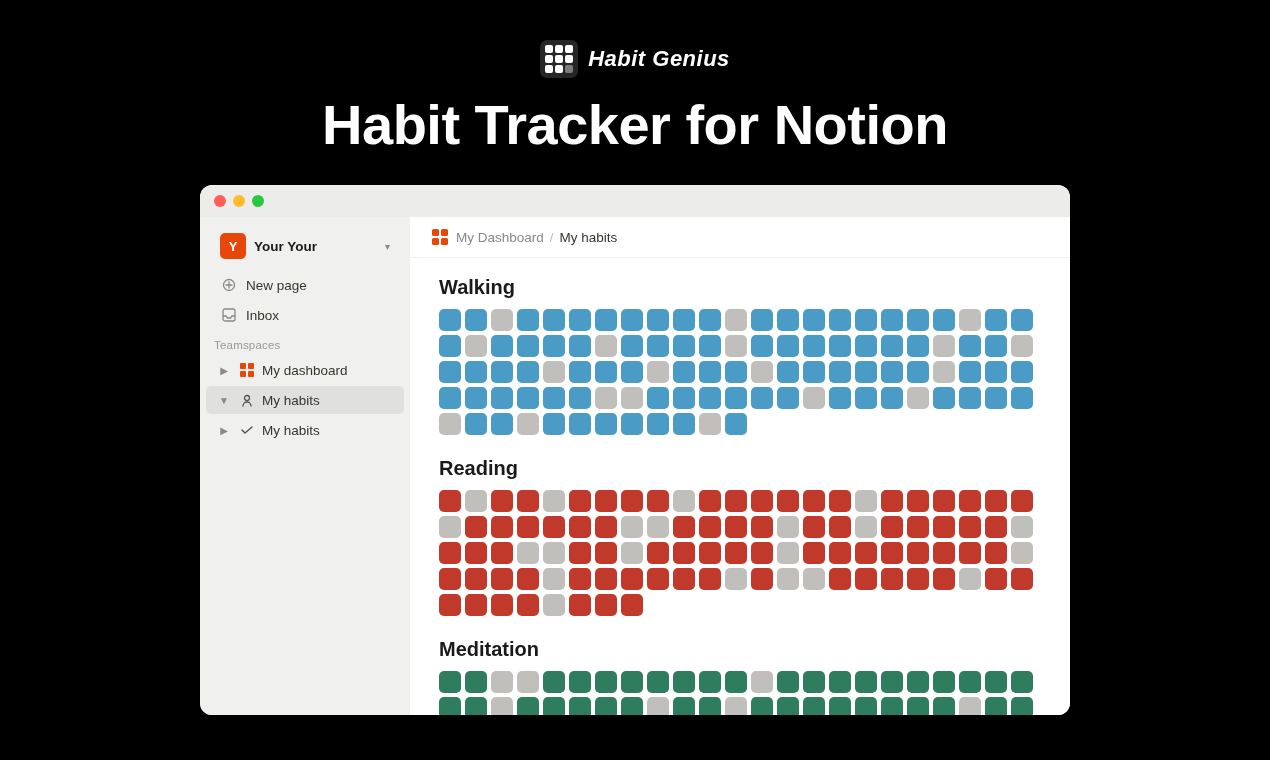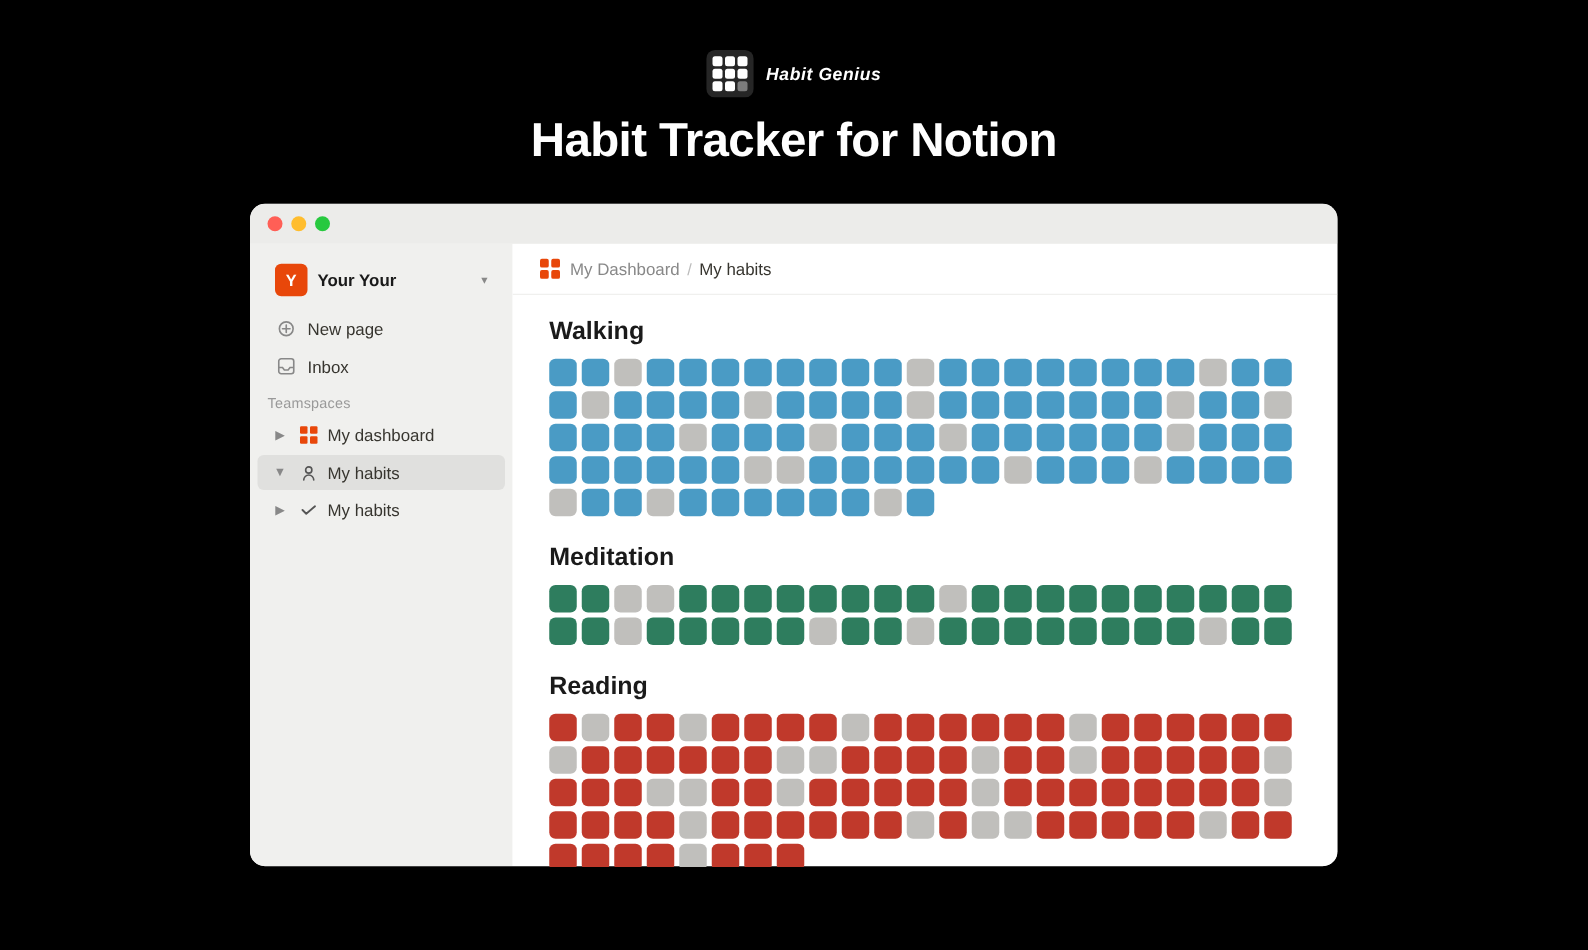--- a/index.html
+++ b/index.html
@@ -28,28 +28,28 @@
       align-items: center;
       gap: 10px;
       margin-bottom: 14px;
     }
     .logo-icon {
       width: 38px;
       height: 38px;
     }
     .logo-text {
       color: #fff;
-      font-size: 14px;
+      font-size: 22px;
       font-style: italic;
       font-weight: 600;
       letter-spacing: 0.5px;
     }
     .main-title {
       color: #fff;
-      font-size: 38px;
+      font-size: 56px;
       font-weight: 800;
       letter-spacing: -0.5px;
     }
 
     
     .app-window {
       width: 870px;
       height: 530px;
       background: #f7f7f5;
       border-radius: 12px;
@@ -476,171 +476,171 @@
               <div class="cell" style="background: rgb(74, 155, 197);"></div>
               <div class="cell" style="background: rgb(74, 155, 197);"></div>
               <div class="cell" style="background: rgb(74, 155, 197);"></div>
               <div class="cell" style="background: rgb(74, 155, 197);"></div>
               <div class="cell" style="background: rgb(74, 155, 197);"></div>
               <div class="cell" style="background: rgb(192, 191, 188);"></div>
               <div class="cell" style="background: rgb(74, 155, 197);"></div>
             </div>
           </div>
           <div class="habit-section">
-            <div class="habit-title">Meditation</div>
+            <div class="habit-title">Reading</div>
             <div class="habit-grid">
-              <div class="cell" style="background: rgb(46, 125, 94);"></div>
-              <div class="cell" style="background: rgb(46, 125, 94);"></div>
-              <div class="cell" style="background: rgb(192, 191, 188);"></div>
-              <div class="cell" style="background: rgb(192, 191, 188);"></div>
-              <div class="cell" style="background: rgb(46, 125, 94);"></div>
-              <div class="cell" style="background: rgb(46, 125, 94);"></div>
-              <div class="cell" style="background: rgb(46, 125, 94);"></div>
-              <div class="cell" style="background: rgb(46, 125, 94);"></div>
-              <div class="cell" style="background: rgb(46, 125, 94);"></div>
-              <div class="cell" style="background: rgb(46, 125, 94);"></div>
-              <div class="cell" style="background: rgb(46, 125, 94);"></div>
-              <div class="cell" style="background: rgb(46, 125, 94);"></div>
-              <div class="cell" style="background: rgb(192, 191, 188);"></div>
-              <div class="cell" style="background: rgb(46, 125, 94);"></div>
-              <div class="cell" style="background: rgb(46, 125, 94);"></div>
-              <div class="cell" style="background: rgb(46, 125, 94);"></div>
-              <div class="cell" style="background: rgb(46, 125, 94);"></div>
-              <div class="cell" style="background: rgb(46, 125, 94);"></div>
-              <div class="cell" style="background: rgb(46, 125, 94);"></div>
-              <div class="cell" style="background: rgb(46, 125, 94);"></div>
-              <div class="cell" style="background: rgb(46, 125, 94);"></div>
-              <div class="cell" style="background: rgb(46, 125, 94);"></div>
-              <div class="cell" style="background: rgb(46, 125, 94);"></div>
-              <div class="cell" style="background: rgb(46, 125, 94);"></div>
-              <div class="cell" style="background: rgb(46, 125, 94);"></div>
-              <div class="cell" style="background: rgb(192, 191, 188);"></div>
-              <div class="cell" style="background: rgb(46, 125, 94);"></div>
-              <div class="cell" style="background: rgb(46, 125, 94);"></div>
-              <div class="cell" style="background: rgb(46, 125, 94);"></div>
-              <div class="cell" style="background: rgb(46, 125, 94);"></div>
-              <div class="cell" style="background: rgb(46, 125, 94);"></div>
-              <div class="cell" style="background: rgb(192, 191, 188);"></div>
-              <div class="cell" style="background: rgb(46, 125, 94);"></div>
-              <div class="cell" style="background: rgb(46, 125, 94);"></div>
-              <div class="cell" style="background: rgb(192, 191, 188);"></div>
-              <div class="cell" style="background: rgb(46, 125, 94);"></div>
-              <div class="cell" style="background: rgb(46, 125, 94);"></div>
-              <div class="cell" style="background: rgb(46, 125, 94);"></div>
-              <div class="cell" style="background: rgb(46, 125, 94);"></div>
-              <div class="cell" style="background: rgb(46, 125, 94);"></div>
-              <div class="cell" style="background: rgb(46, 125, 94);"></div>
-              <div class="cell" style="background: rgb(46, 125, 94);"></div>
-              <div class="cell" style="background: rgb(46, 125, 94);"></div>
-              <div class="cell" style="background: rgb(192, 191, 188);"></div>
-              <div class="cell" style="background: rgb(46, 125, 94);"></div>
-              <div class="cell" style="background: rgb(46, 125, 94);"></div>
+              <div class="cell" style="background: rgb(192, 57, 43);"></div>
+              <div class="cell" style="background: rgb(192, 191, 188);"></div>
+              <div class="cell" style="background: rgb(192, 57, 43);"></div>
+              <div class="cell" style="background: rgb(192, 57, 43);"></div>
+              <div class="cell" style="background: rgb(192, 191, 188);"></div>
+              <div class="cell" style="background: rgb(192, 57, 43);"></div>
+              <div class="cell" style="background: rgb(192, 57, 43);"></div>
+              <div class="cell" style="background: rgb(192, 57, 43);"></div>
+              <div class="cell" style="background: rgb(192, 57, 43);"></div>
+              <div class="cell" style="background: rgb(192, 191, 188);"></div>
+              <div class="cell" style="background: rgb(192, 57, 43);"></div>
+              <div class="cell" style="background: rgb(192, 57, 43);"></div>
+              <div class="cell" style="background: rgb(192, 57, 43);"></div>
+              <div class="cell" style="background: rgb(192, 57, 43);"></div>
+              <div class="cell" style="background: rgb(192, 57, 43);"></div>
+              <div class="cell" style="background: rgb(192, 57, 43);"></div>
+              <div class="cell" style="background: rgb(192, 191, 188);"></div>
+              <div class="cell" style="background: rgb(192, 57, 43);"></div>
+              <div class="cell" style="background: rgb(192, 57, 43);"></div>
+              <div class="cell" style="background: rgb(192, 57, 43);"></div>
+              <div class="cell" style="background: rgb(192, 57, 43);"></div>
+              <div class="cell" style="background: rgb(192, 57, 43);"></div>
+              <div class="cell" style="background: rgb(192, 57, 43);"></div>
+              <div class="cell" style="background: rgb(192, 191, 188);"></div>
+              <div class="cell" style="background: rgb(192, 57, 43);"></div>
+              <div class="cell" style="background: rgb(192, 57, 43);"></div>
+              <div class="cell" style="background: rgb(192, 57, 43);"></div>
+              <div class="cell" style="background: rgb(192, 57, 43);"></div>
+              <div class="cell" style="background: rgb(192, 57, 43);"></div>
+              <div class="cell" style="background: rgb(192, 57, 43);"></div>
+              <div class="cell" style="background: rgb(192, 191, 188);"></div>
+              <div class="cell" style="background: rgb(192, 191, 188);"></div>
+              <div class="cell" style="background: rgb(192, 57, 43);"></div>
+              <div class="cell" style="background: rgb(192, 57, 43);"></div>
+              <div class="cell" style="background: rgb(192, 57, 43);"></div>
+              <div class="cell" style="background: rgb(192, 57, 43);"></div>
+              <div class="cell" style="background: rgb(192, 191, 188);"></div>
+              <div class="cell" style="background: rgb(192, 57, 43);"></div>
+              <div class="cell" style="background: rgb(192, 57, 43);"></div>
+              <div class="cell" style="background: rgb(192, 191, 188);"></div>
+              <div class="cell" style="background: rgb(192, 57, 43);"></div>
+              <div class="cell" style="background: rgb(192, 57, 43);"></div>
+              <div class="cell" style="background: rgb(192, 57, 43);"></div>
+              <div class="cell" style="background: rgb(192, 57, 43);"></div>
+              <div class="cell" style="background: rgb(192, 57, 43);"></div>
+              <div class="cell" style="background: rgb(192, 191, 188);"></div>
+              <div class="cell" style="background: rgb(192, 57, 43);"></div>
+              <div class="cell" style="background: rgb(192, 57, 43);"></div>
+              <div class="cell" style="background: rgb(192, 57, 43);"></div>
+              <div class="cell" style="background: rgb(192, 191, 188);"></div>
+              <div class="cell" style="background: rgb(192, 191, 188);"></div>
+              <div class="cell" style="background: rgb(192, 57, 43);"></div>
+              <div class="cell" style="background: rgb(192, 57, 43);"></div>
+              <div class="cell" style="background: rgb(192, 191, 188);"></div>
+              <div class="cell" style="background: rgb(192, 57, 43);"></div>
+              <div class="cell" style="background: rgb(192, 57, 43);"></div>
+              <div class="cell" style="background: rgb(192, 57, 43);"></div>
+              <div class="cell" style="background: rgb(192, 57, 43);"></div>
+              <div class="cell" style="background: rgb(192, 57, 43);"></div>
+              <div class="cell" style="background: rgb(192, 191, 188);"></div>
+              <div class="cell" style="background: rgb(192, 57, 43);"></div>
+              <div class="cell" style="background: rgb(192, 57, 43);"></div>
+              <div class="cell" style="background: rgb(192, 57, 43);"></div>
+              <div class="cell" style="background: rgb(192, 57, 43);"></div>
+              <div class="cell" style="background: rgb(192, 57, 43);"></div>
+              <div class="cell" style="background: rgb(192, 57, 43);"></div>
+              <div class="cell" style="background: rgb(192, 57, 43);"></div>
+              <div class="cell" style="background: rgb(192, 57, 43);"></div>
+              <div class="cell" style="background: rgb(192, 191, 188);"></div>
+              <div class="cell" style="background: rgb(192, 57, 43);"></div>
+              <div class="cell" style="background: rgb(192, 57, 43);"></div>
+              <div class="cell" style="background: rgb(192, 57, 43);"></div>
+              <div class="cell" style="background: rgb(192, 57, 43);"></div>
+              <div class="cell" style="background: rgb(192, 191, 188);"></div>
+              <div class="cell" style="background: rgb(192, 57, 43);"></div>
+              <div class="cell" style="background: rgb(192, 57, 43);"></div>
+              <div class="cell" style="background: rgb(192, 57, 43);"></div>
+              <div class="cell" style="background: rgb(192, 57, 43);"></div>
+              <div class="cell" style="background: rgb(192, 57, 43);"></div>
+              <div class="cell" style="background: rgb(192, 57, 43);"></div>
+              <div class="cell" style="background: rgb(192, 191, 188);"></div>
+              <div class="cell" style="background: rgb(192, 57, 43);"></div>
+              <div class="cell" style="background: rgb(192, 191, 188);"></div>
+              <div class="cell" style="background: rgb(192, 191, 188);"></div>
+              <div class="cell" style="background: rgb(192, 57, 43);"></div>
+              <div class="cell" style="background: rgb(192, 57, 43);"></div>
+              <div class="cell" style="background: rgb(192, 57, 43);"></div>
+              <div class="cell" style="background: rgb(192, 57, 43);"></div>
+              <div class="cell" style="background: rgb(192, 57, 43);"></div>
+              <div class="cell" style="background: rgb(192, 191, 188);"></div>
+              <div class="cell" style="background: rgb(192, 57, 43);"></div>
+              <div class="cell" style="background: rgb(192, 57, 43);"></div>
+              <div class="cell" style="background: rgb(192, 57, 43);"></div>
+              <div class="cell" style="background: rgb(192, 57, 43);"></div>
+              <div class="cell" style="background: rgb(192, 57, 43);"></div>
+              <div class="cell" style="background: rgb(192, 57, 43);"></div>
+              <div class="cell" style="background: rgb(192, 191, 188);"></div>
+              <div class="cell" style="background: rgb(192, 57, 43);"></div>
+              <div class="cell" style="background: rgb(192, 57, 43);"></div>
+              <div class="cell" style="background: rgb(192, 57, 43);"></div>
             </div>
           </div>
           <div class="habit-section">
-            <div class="habit-title">Reading</div>
+            <div class="habit-title">Meditation</div>
             <div class="habit-grid">
-              <div class="cell" style="background: rgb(192, 57, 43);"></div>
-              <div class="cell" style="background: rgb(192, 191, 188);"></div>
-              <div class="cell" style="background: rgb(192, 57, 43);"></div>
-              <div class="cell" style="background: rgb(192, 57, 43);"></div>
-              <div class="cell" style="background: rgb(192, 191, 188);"></div>
-              <div class="cell" style="background: rgb(192, 57, 43);"></div>
-              <div class="cell" style="background: rgb(192, 57, 43);"></div>
-              <div class="cell" style="background: rgb(192, 57, 43);"></div>
-              <div class="cell" style="background: rgb(192, 57, 43);"></div>
-              <div class="cell" style="background: rgb(192, 191, 188);"></div>
-              <div class="cell" style="background: rgb(192, 57, 43);"></div>
-              <div class="cell" style="background: rgb(192, 57, 43);"></div>
-              <div class="cell" style="background: rgb(192, 57, 43);"></div>
-              <div class="cell" style="background: rgb(192, 57, 43);"></div>
-              <div class="cell" style="background: rgb(192, 57, 43);"></div>
-              <div class="cell" style="background: rgb(192, 57, 43);"></div>
-              <div class="cell" style="background: rgb(192, 191, 188);"></div>
-              <div class="cell" style="background: rgb(192, 57, 43);"></div>
-              <div class="cell" style="background: rgb(192, 57, 43);"></div>
-              <div class="cell" style="background: rgb(192, 57, 43);"></div>
-              <div class="cell" style="background: rgb(192, 57, 43);"></div>
-              <div class="cell" style="background: rgb(192, 57, 43);"></div>
-              <div class="cell" style="background: rgb(192, 57, 43);"></div>
-              <div class="cell" style="background: rgb(192, 191, 188);"></div>
-              <div class="cell" style="background: rgb(192, 57, 43);"></div>
-              <div class="cell" style="background: rgb(192, 57, 43);"></div>
-              <div class="cell" style="background: rgb(192, 57, 43);"></div>
-              <div class="cell" style="background: rgb(192, 57, 43);"></div>
-              <div class="cell" style="background: rgb(192, 57, 43);"></div>
-              <div class="cell" style="background: rgb(192, 57, 43);"></div>
-              <div class="cell" style="background: rgb(192, 191, 188);"></div>
-              <div class="cell" style="background: rgb(192, 191, 188);"></div>
-              <div class="cell" style="background: rgb(192, 57, 43);"></div>
-              <div class="cell" style="background: rgb(192, 57, 43);"></div>
-              <div class="cell" style="background: rgb(192, 57, 43);"></div>
-              <div class="cell" style="background: rgb(192, 57, 43);"></div>
-              <div class="cell" style="background: rgb(192, 191, 188);"></div>
-              <div class="cell" style="background: rgb(192, 57, 43);"></div>
-              <div class="cell" style="background: rgb(192, 57, 43);"></div>
-              <div class="cell" style="background: rgb(192, 191, 188);"></div>
-              <div class="cell" style="background: rgb(192, 57, 43);"></div>
-              <div class="cell" style="background: rgb(192, 57, 43);"></div>
-              <div class="cell" style="background: rgb(192, 57, 43);"></div>
-              <div class="cell" style="background: rgb(192, 57, 43);"></div>
-              <div class="cell" style="background: rgb(192, 57, 43);"></div>
-              <div class="cell" style="background: rgb(192, 191, 188);"></div>
-              <div class="cell" style="background: rgb(192, 57, 43);"></div>
-              <div class="cell" style="background: rgb(192, 57, 43);"></div>
-              <div class="cell" style="background: rgb(192, 57, 43);"></div>
-              <div class="cell" style="background: rgb(192, 191, 188);"></div>
-              <div class="cell" style="background: rgb(192, 191, 188);"></div>
-              <div class="cell" style="background: rgb(192, 57, 43);"></div>
-              <div class="cell" style="background: rgb(192, 57, 43);"></div>
-              <div class="cell" style="background: rgb(192, 191, 188);"></div>
-              <div class="cell" style="background: rgb(192, 57, 43);"></div>
-              <div class="cell" style="background: rgb(192, 57, 43);"></div>
-              <div class="cell" style="background: rgb(192, 57, 43);"></div>
-              <div class="cell" style="background: rgb(192, 57, 43);"></div>
-              <div class="cell" style="background: rgb(192, 57, 43);"></div>
-              <div class="cell" style="background: rgb(192, 191, 188);"></div>
-              <div class="cell" style="background: rgb(192, 57, 43);"></div>
-              <div class="cell" style="background: rgb(192, 57, 43);"></div>
-              <div class="cell" style="background: rgb(192, 57, 43);"></div>
-              <div class="cell" style="background: rgb(192, 57, 43);"></div>
-              <div class="cell" style="background: rgb(192, 57, 43);"></div>
-              <div class="cell" style="background: rgb(192, 57, 43);"></div>
-              <div class="cell" style="background: rgb(192, 57, 43);"></div>
-              <div class="cell" style="background: rgb(192, 57, 43);"></div>
-              <div class="cell" style="background: rgb(192, 191, 188);"></div>
-              <div class="cell" style="background: rgb(192, 57, 43);"></div>
-              <div class="cell" style="background: rgb(192, 57, 43);"></div>
-              <div class="cell" style="background: rgb(192, 57, 43);"></div>
-              <div class="cell" style="background: rgb(192, 57, 43);"></div>
-              <div class="cell" style="background: rgb(192, 191, 188);"></div>
-              <div class="cell" style="background: rgb(192, 57, 43);"></div>
-              <div class="cell" style="background: rgb(192, 57, 43);"></div>
-              <div class="cell" style="background: rgb(192, 57, 43);"></div>
-              <div class="cell" style="background: rgb(192, 57, 43);"></div>
-              <div class="cell" style="background: rgb(192, 57, 43);"></div>
-              <div class="cell" style="background: rgb(192, 57, 43);"></div>
-              <div class="cell" style="background: rgb(192, 191, 188);"></div>
-              <div class="cell" style="background: rgb(192, 57, 43);"></div>
-              <div class="cell" style="background: rgb(192, 191, 188);"></div>
-              <div class="cell" style="background: rgb(192, 191, 188);"></div>
-              <div class="cell" style="background: rgb(192, 57, 43);"></div>
-              <div class="cell" style="background: rgb(192, 57, 43);"></div>
-              <div class="cell" style="background: rgb(192, 57, 43);"></div>
-              <div class="cell" style="background: rgb(192, 57, 43);"></div>
-              <div class="cell" style="background: rgb(192, 57, 43);"></div>
-              <div class="cell" style="background: rgb(192, 191, 188);"></div>
-              <div class="cell" style="background: rgb(192, 57, 43);"></div>
-              <div class="cell" style="background: rgb(192, 57, 43);"></div>
-              <div class="cell" style="background: rgb(192, 57, 43);"></div>
-              <div class="cell" style="background: rgb(192, 57, 43);"></div>
-              <div class="cell" style="background: rgb(192, 57, 43);"></div>
-              <div class="cell" style="background: rgb(192, 57, 43);"></div>
-              <div class="cell" style="background: rgb(192, 191, 188);"></div>
-              <div class="cell" style="background: rgb(192, 57, 43);"></div>
-              <div class="cell" style="background: rgb(192, 57, 43);"></div>
-              <div class="cell" style="background: rgb(192, 57, 43);"></div>
+              <div class="cell" style="background: rgb(46, 125, 94);"></div>
+              <div class="cell" style="background: rgb(46, 125, 94);"></div>
+              <div class="cell" style="background: rgb(192, 191, 188);"></div>
+              <div class="cell" style="background: rgb(192, 191, 188);"></div>
+              <div class="cell" style="background: rgb(46, 125, 94);"></div>
+              <div class="cell" style="background: rgb(46, 125, 94);"></div>
+              <div class="cell" style="background: rgb(46, 125, 94);"></div>
+              <div class="cell" style="background: rgb(46, 125, 94);"></div>
+              <div class="cell" style="background: rgb(46, 125, 94);"></div>
+              <div class="cell" style="background: rgb(46, 125, 94);"></div>
+              <div class="cell" style="background: rgb(46, 125, 94);"></div>
+              <div class="cell" style="background: rgb(46, 125, 94);"></div>
+              <div class="cell" style="background: rgb(192, 191, 188);"></div>
+              <div class="cell" style="background: rgb(46, 125, 94);"></div>
+              <div class="cell" style="background: rgb(46, 125, 94);"></div>
+              <div class="cell" style="background: rgb(46, 125, 94);"></div>
+              <div class="cell" style="background: rgb(46, 125, 94);"></div>
+              <div class="cell" style="background: rgb(46, 125, 94);"></div>
+              <div class="cell" style="background: rgb(46, 125, 94);"></div>
+              <div class="cell" style="background: rgb(46, 125, 94);"></div>
+              <div class="cell" style="background: rgb(46, 125, 94);"></div>
+              <div class="cell" style="background: rgb(46, 125, 94);"></div>
+              <div class="cell" style="background: rgb(46, 125, 94);"></div>
+              <div class="cell" style="background: rgb(46, 125, 94);"></div>
+              <div class="cell" style="background: rgb(46, 125, 94);"></div>
+              <div class="cell" style="background: rgb(192, 191, 188);"></div>
+              <div class="cell" style="background: rgb(46, 125, 94);"></div>
+              <div class="cell" style="background: rgb(46, 125, 94);"></div>
+              <div class="cell" style="background: rgb(46, 125, 94);"></div>
+              <div class="cell" style="background: rgb(46, 125, 94);"></div>
+              <div class="cell" style="background: rgb(46, 125, 94);"></div>
+              <div class="cell" style="background: rgb(192, 191, 188);"></div>
+              <div class="cell" style="background: rgb(46, 125, 94);"></div>
+              <div class="cell" style="background: rgb(46, 125, 94);"></div>
+              <div class="cell" style="background: rgb(192, 191, 188);"></div>
+              <div class="cell" style="background: rgb(46, 125, 94);"></div>
+              <div class="cell" style="background: rgb(46, 125, 94);"></div>
+              <div class="cell" style="background: rgb(46, 125, 94);"></div>
+              <div class="cell" style="background: rgb(46, 125, 94);"></div>
+              <div class="cell" style="background: rgb(46, 125, 94);"></div>
+              <div class="cell" style="background: rgb(46, 125, 94);"></div>
+              <div class="cell" style="background: rgb(46, 125, 94);"></div>
+              <div class="cell" style="background: rgb(46, 125, 94);"></div>
+              <div class="cell" style="background: rgb(192, 191, 188);"></div>
+              <div class="cell" style="background: rgb(46, 125, 94);"></div>
+              <div class="cell" style="background: rgb(46, 125, 94);"></div>
             </div>
           </div>
         </div>
     </div>
   </div>
 </div>
 
 </body></html>

